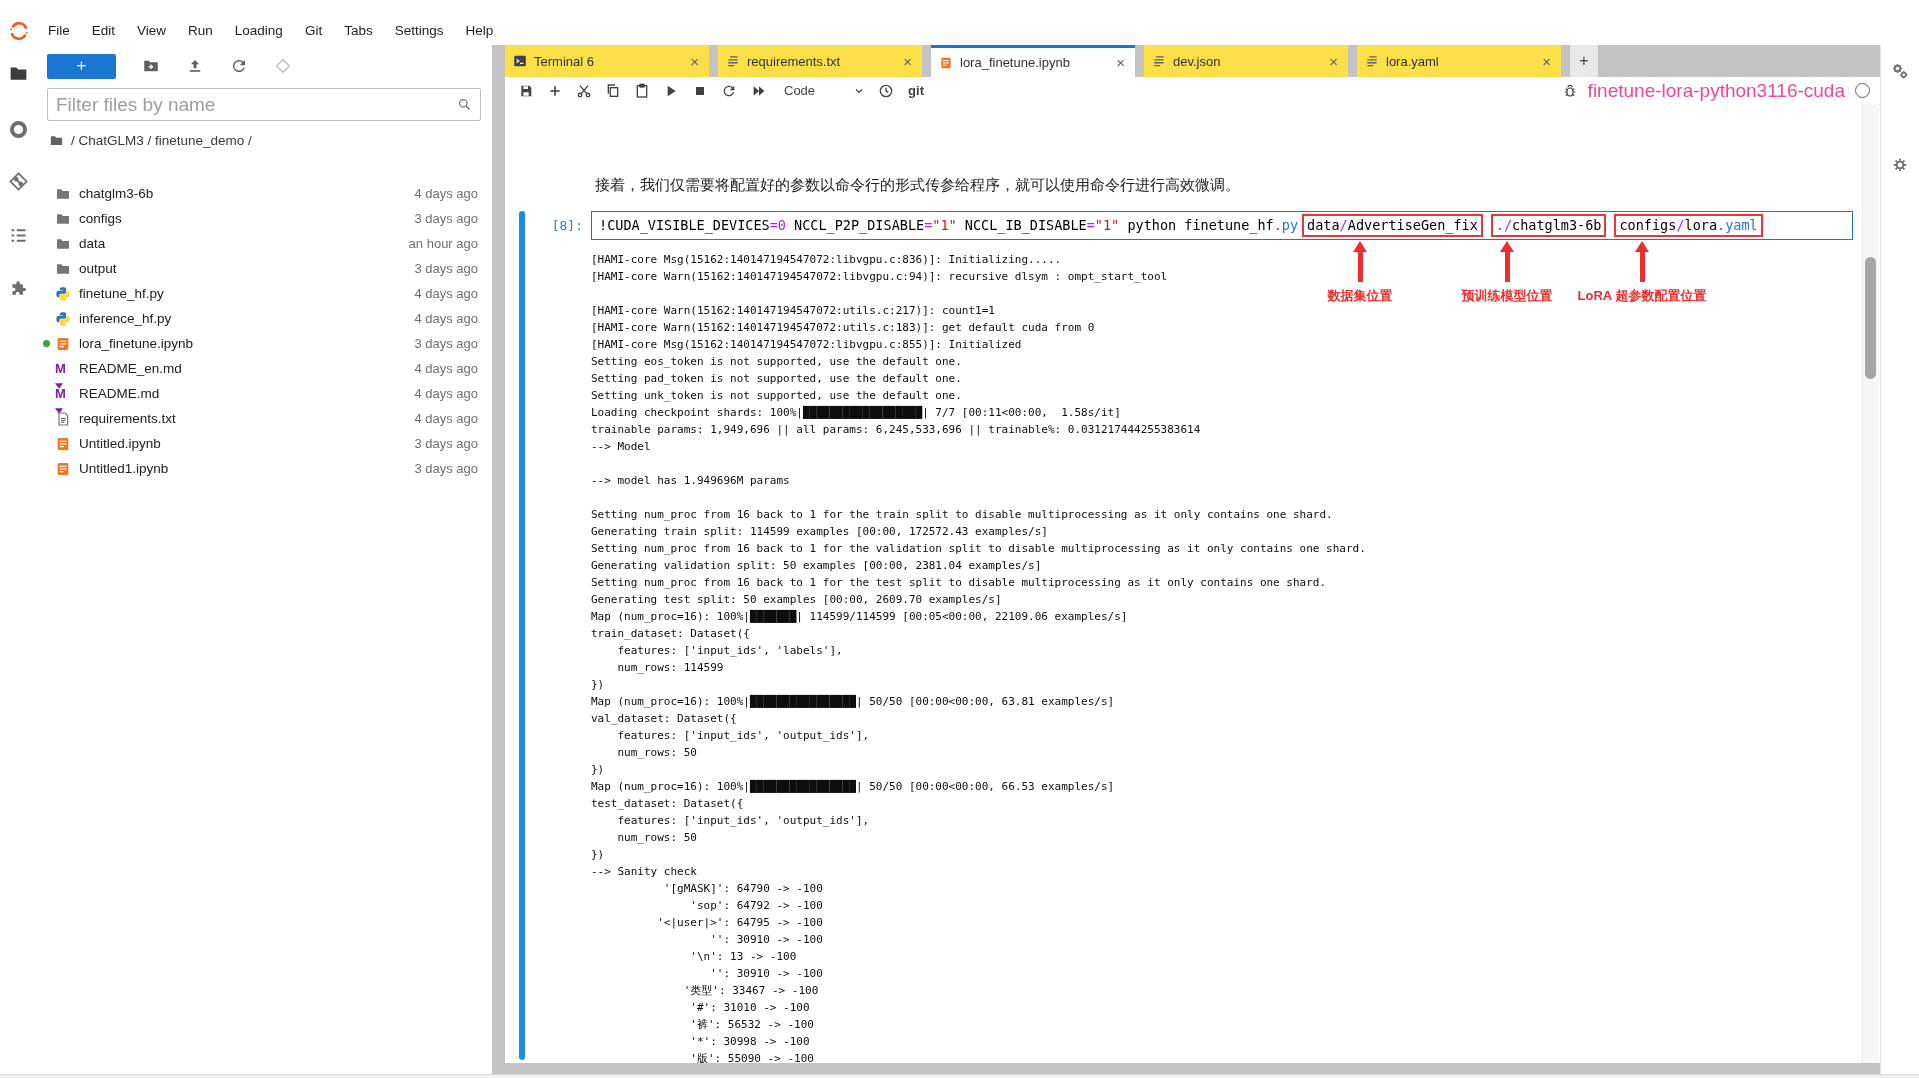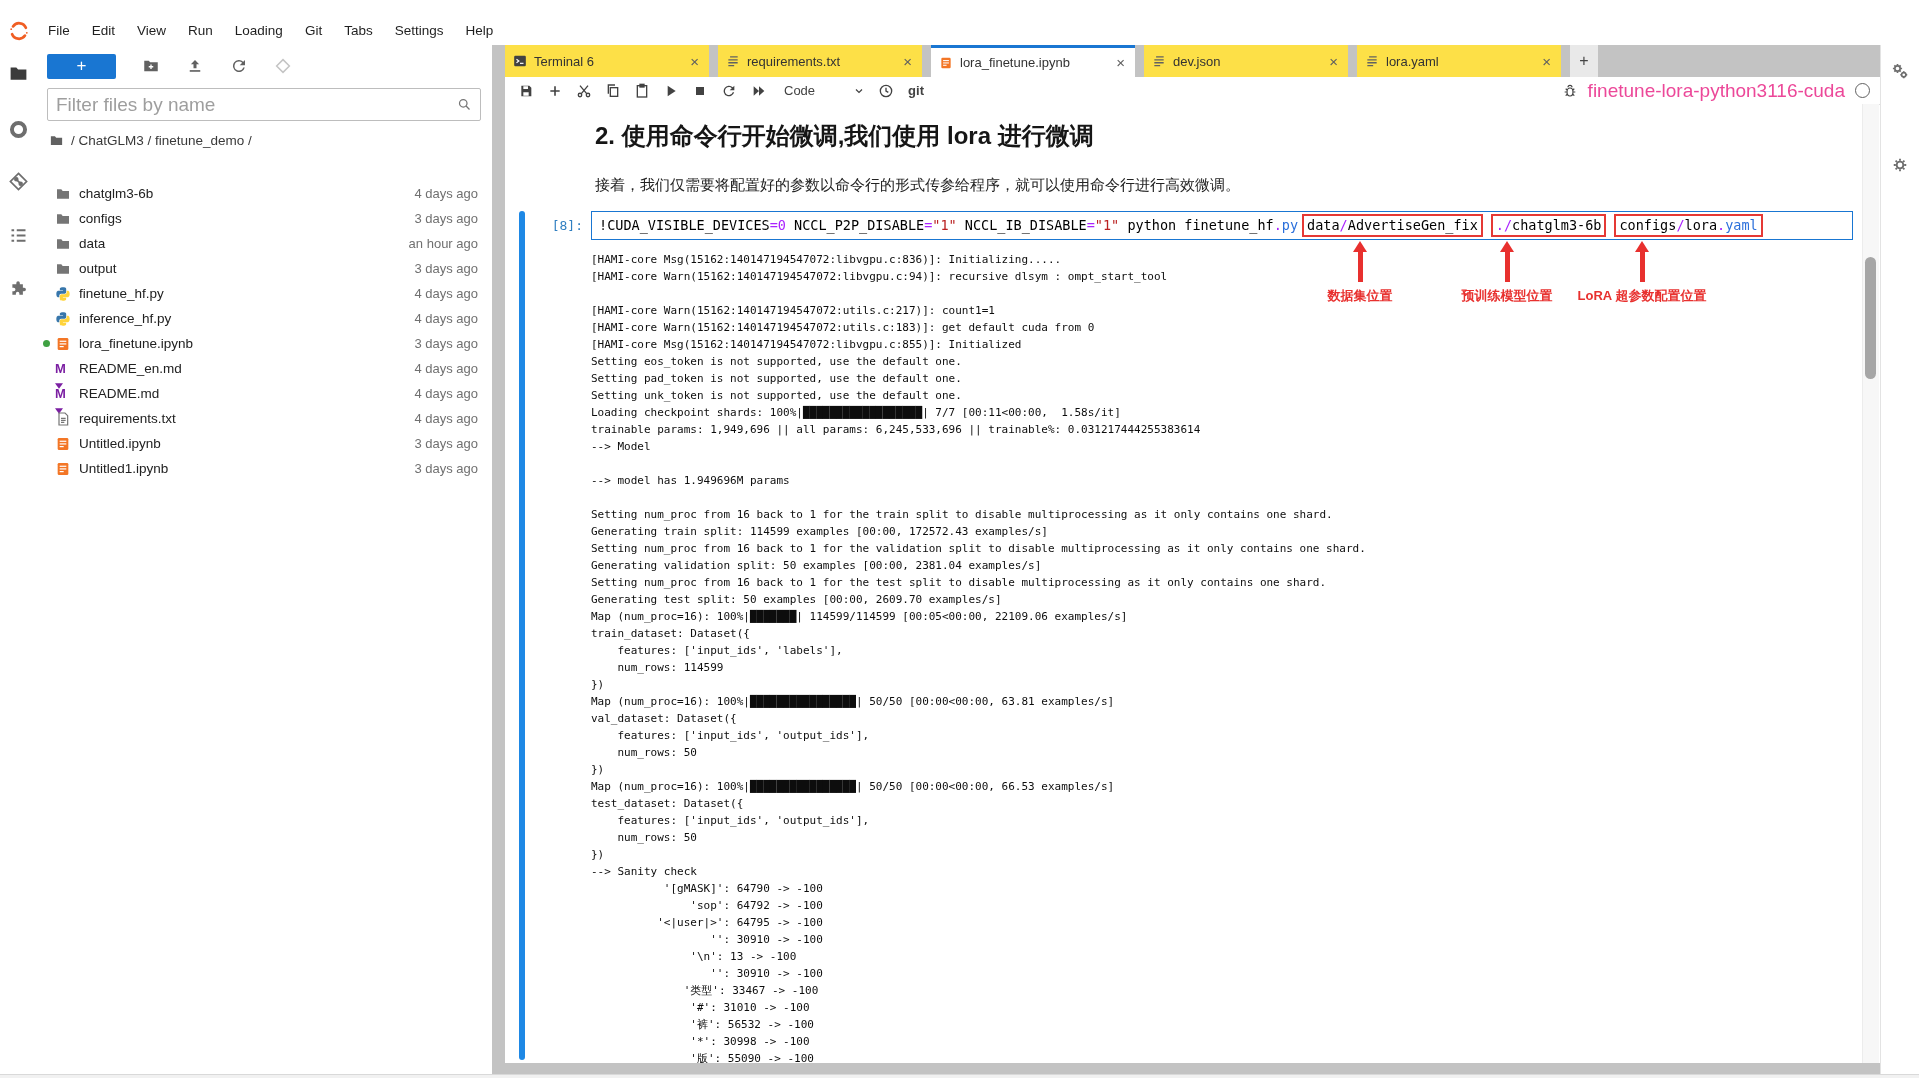--- a/index.html
+++ b/index.html
@@ -433,21 +433,20 @@
           </svg>
       </span>
       <span id="kernel-name">finetune-lora-python3116-cuda</span>
       <span id="kernel-circle"></span>
     </div>
   </div>
 
   <div id="content" class="abs">
     <div id="collapser"></div>
 
-    <div id="md-heading">2. 使用命令行开始微调,我们使用 lora 进行微调</div>
     <div id="md-para">接着，我们仅需要将配置好的参数以命令行的形式传参给程序，就可以使用命令行进行高效微调。</div>
 
     <div id="prompt">[8]:</div>
     <div id="input-box">
       <div id="code-line"><span>!CUDA_VISIBLE_DEVICES</span><span class="op">=</span><span class="op">0</span><span> NCCL_P2P_DISABLE</span><span class="op">=</span><span class="str">"1"</span><span> NCCL_IB_DISABLE</span><span class="op">=</span><span class="str">"1"</span><span> python finetune_hf</span><span class="op">.</span><span class="prop">py</span><span class="arg-box"><span>data</span><span class="op">/</span><span>AdvertiseGen_fix</span></span><span class="arg-box"><span class="op">./</span><span>chatglm3-6b</span></span><span class="arg-box"><span>configs</span><span class="op">/</span><span>lora</span><span class="op">.</span><span class="prop">yaml</span></span></div>
     </div>
 
     <div class="ann">
       <span class="ann-head" style="left:848px"></span>
       <span class="ann-stem" style="left:852.5px"></span>

